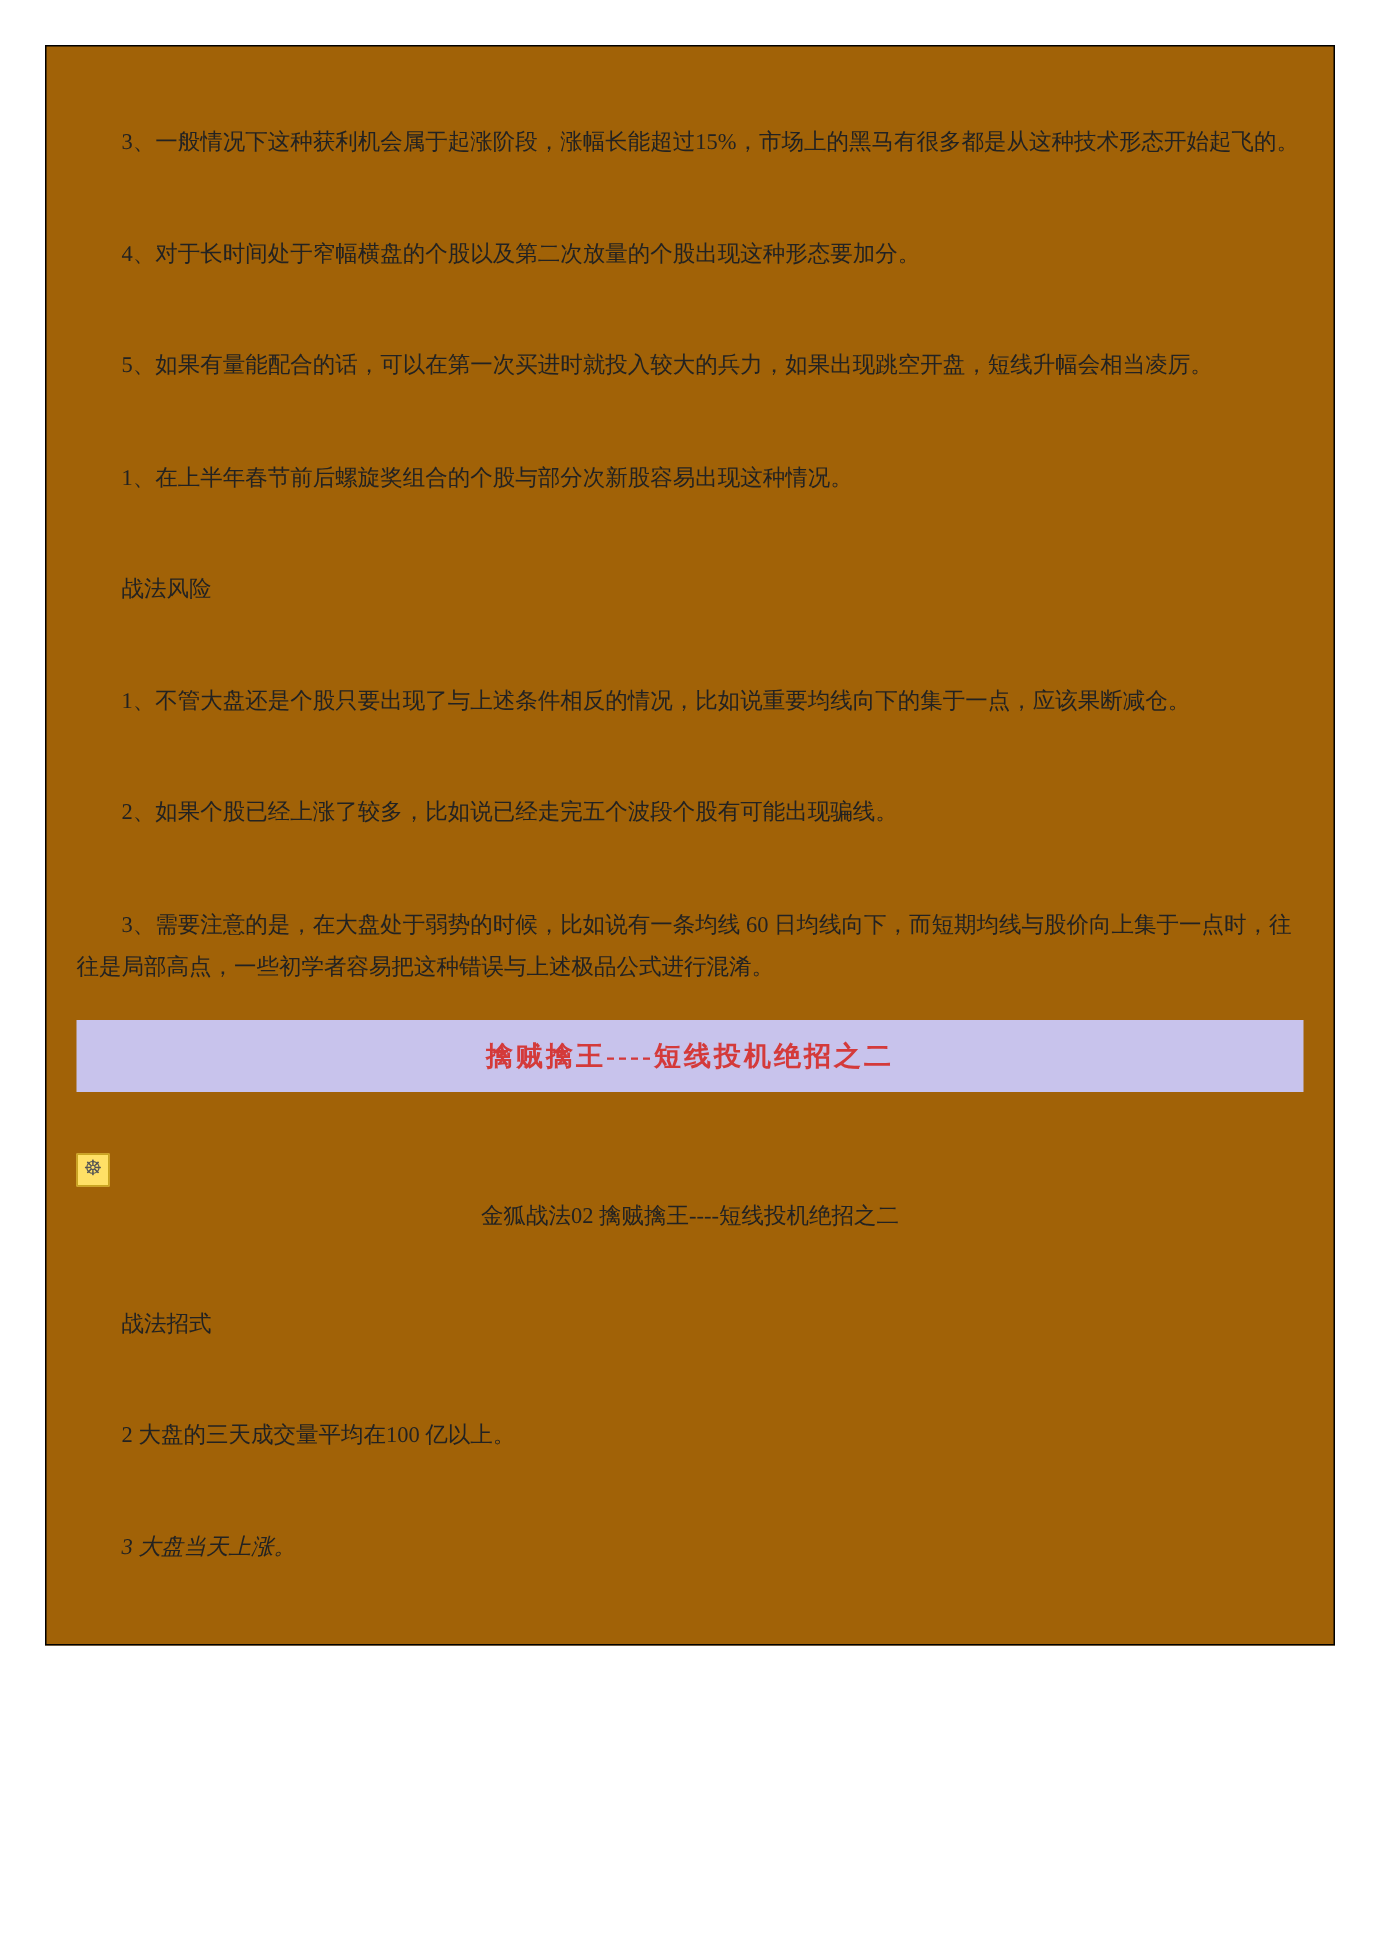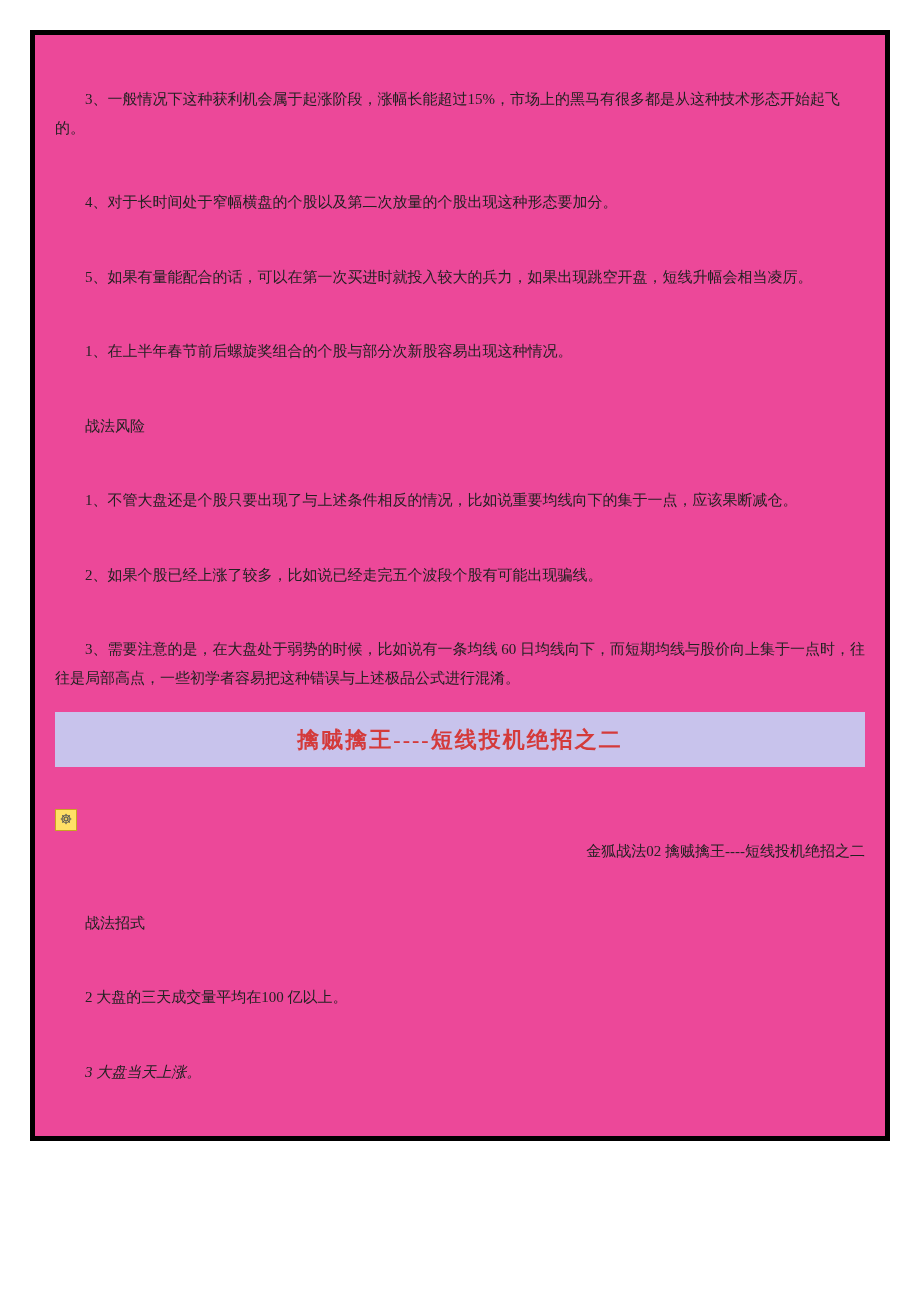--- a/index.html
+++ b/index.html
@@ -5,62 +5,62 @@
     * { box-sizing: border-box; margin: 0; padding: 0; }
     body {
       background: #ffffff;
       font-family: "SimSun", "宋体", serif;
       font-size: 15px;
       line-height: 1.6;
       color: #222222;
       padding: 30px;
     }
     .page {
-      border: 5px solid #000000;
-      background: #ec4899;
+      border: 1px solid #000000;
+      background: #a16207;
       width: 100%;
     }
     .content {
       padding: 50px 20px 50px 20px;
     }
     .para {
       margin-bottom: 46px;
       text-indent: 2em;
       line-height: 1.9;
     }
     .para:last-child { margin-bottom: 0; font-style: italic; }
     .section-title-band {
       background: #c8c3ec;
       text-align: center;
       padding: 10px 0 10px 0;
       margin: 10px 0 40px 0;
     }
     .section-title-text {
       color: #d43a3a;
       font-weight: bold;
-      font-size: 22px;
+      font-size: 18px;
       letter-spacing: 2px;
       margin-top: 46px;
     }
     .icon-marker {
       display: inline-block;
       width: 22px;
       height: 22px;
       background: #ffe066;
       border: 1px solid #caa520;
       font-size: 14px;
       line-height: 20px;
       text-align: center;
       color: #555;
       vertical-align: middle;
       margin-left: 0;
       margin-bottom: 2px;
     }
     .subtitle-row {
-      text-align: right;
+      text-align: center;
       margin-top: 6px;
       margin-bottom: 46px;
     }
     .icon-wrap {
       text-align: left;
       margin-bottom: 0;
     }
     .tight-para {
       margin-bottom: 20px;
     }

